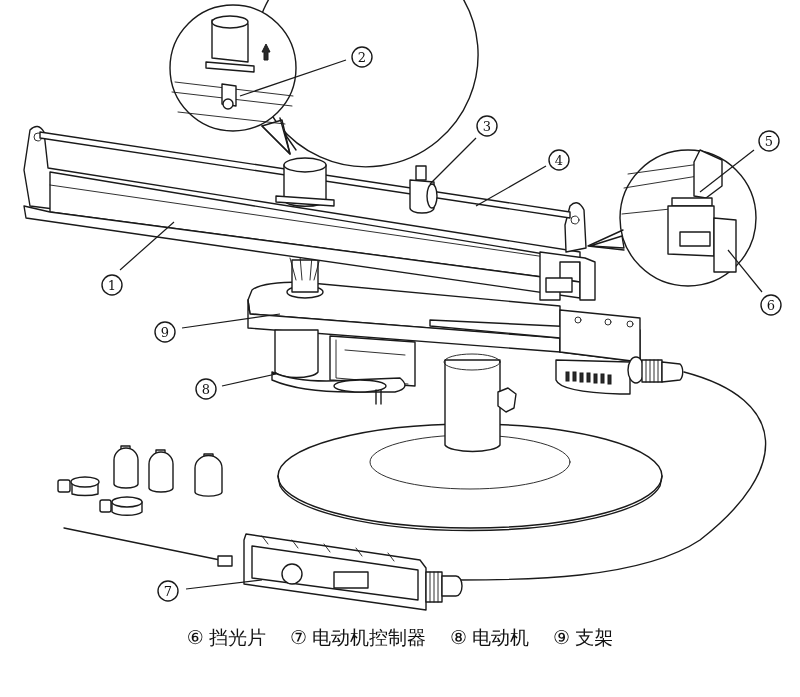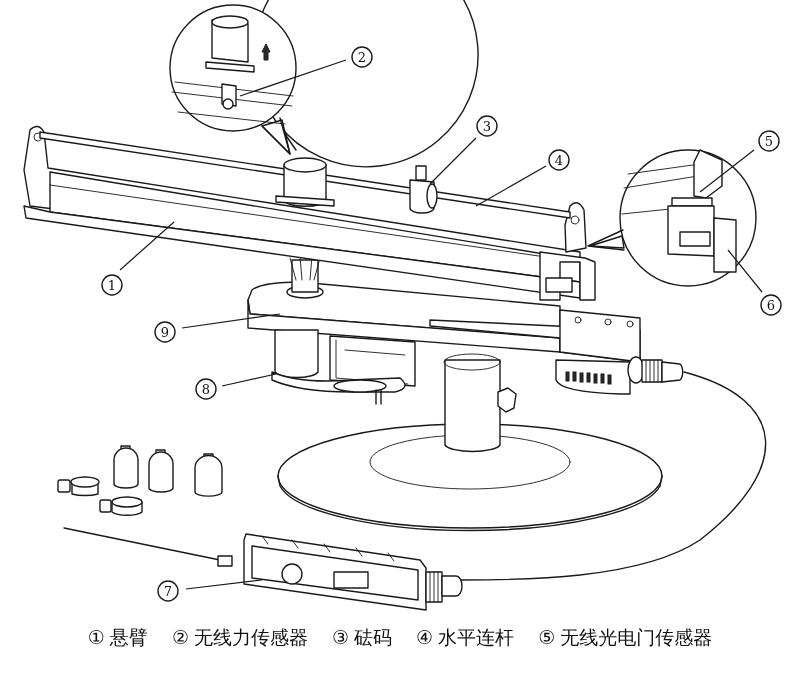--- a/index.html
+++ b/index.html
@@ -213,19 +213,18 @@
   </g>
   <g>
     <circle class="callout-circle" cx="168" cy="591" r="10"></circle>
     <text class="callout-num" x="168" y="591">7</text>
   </g>
 </svg>
 </div>
 
 <div id="legend">
   <div class="legend-row">
-    <span class="legend-item"><span class="legend-num">①</span><span>悬臂</span></span>
-    <span class="legend-item"><span class="legend-num">②</span><span>无线力传感器</span></span>
-    <span class="legend-item"><span class="legend-num">③</span><span>砝码</span></span>
-    <span class="legend-item"><span class="legend-num">④</span><span>水平连杆</span></span>
-    <span class="legend-item"><span class="legend-num">⑤</span><span>无线光电门传感器</span></span>
+    <span class="legend-item"><span class="legend-num">⑥</span><span>挡光片</span></span>
+    <span class="legend-item"><span class="legend-num">⑦</span><span>电动机控制器</span></span>
+    <span class="legend-item"><span class="legend-num">⑧</span><span>电动机</span></span>
+    <span class="legend-item"><span class="legend-num">⑨</span><span>支架</span></span>
   </div>
 </div>
 
 </body></html>

